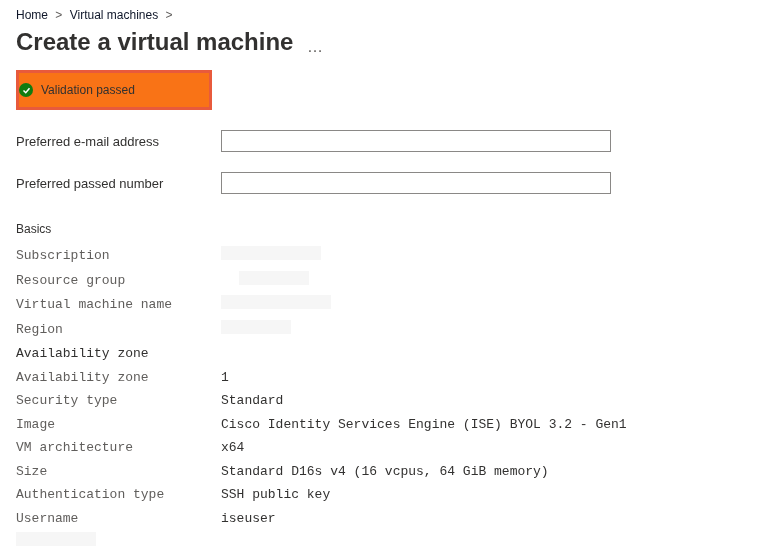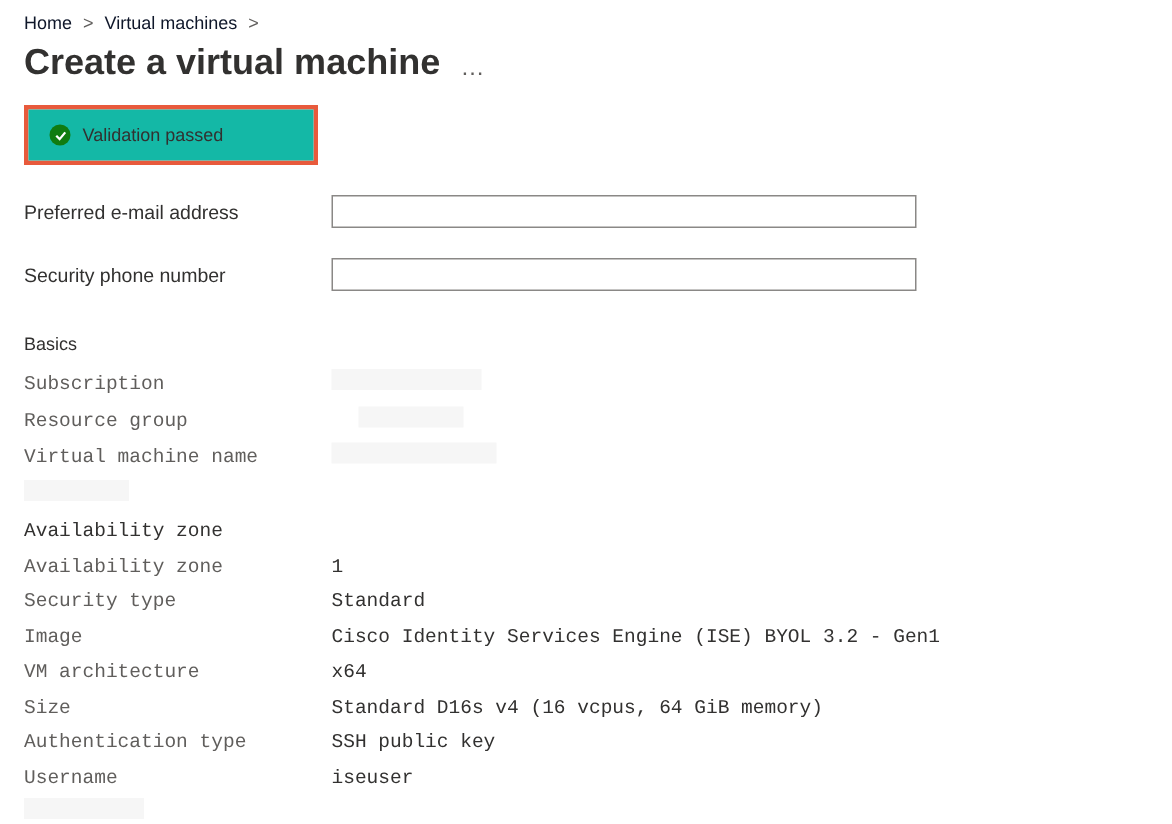--- a/index.html
+++ b/index.html
@@ -13,22 +13,22 @@
     width: 781px;
   }
   .breadcrumb { font-size: 12px; margin-bottom: 6px; }
   .breadcrumb a { color: #0f172a; text-decoration: none; }
   .breadcrumb .sep { color: #605e5c; margin: 0 4px; }
   h1 { font-size: 24px; font-weight: 600; margin: 0 0 14px 0; display: inline-block; }
   .more { color: #605e5c; margin-left: 10px; font-size: 16px; vertical-align: middle; }
   .highlight-box { border: 3px solid #e85a3c; display: inline-block; }
   .validation-wrap { margin-bottom: 20px; }
   .validation {
-    background: #14b8a6;
-    padding: 10px 14px;
+    background: #f97316;
+    padding: 10px 0;
     display: flex;
     align-items: center;
     font-size: 12px;
     width: 745px;
   }
   .validation .check {
     width: 14px; height: 14px; border-radius: 50%;
     background: #107c10; margin-right: 8px;
     display: inline-flex; align-items: center; justify-content: center;
   }
@@ -72,39 +72,40 @@
       <span>Validation passed</span>
     </div>
   </div>
 </div>
 
 <div class="form-row">
   <div class="label">Preferred e-mail address</div>
   <input type="text" value="" style="">
 </div>
 <div class="form-row">
-  <div class="label">Security phone number</div>
+  <div class="label">Preferred passed number</div>
   <input type="text" value="" style="">
 </div>
 
 <div class="section-title">Basics</div>
 
 <div class="kv-row">
     <div class="k">Subscription</div>
     <div class="v"><span class="redact" style="width:100px"></span></div>
   </div>
 <div class="kv-row">
     <div class="k">Resource group</div>
     <div class="v"><span class="redact" style="width:70px;margin-left:18px"></span></div>
   </div>
 <div class="kv-row">
     <div class="k">Virtual machine name</div>
     <div class="v"><span class="redact" style="width:110px"></span></div>
   </div>
 <div class="kv-row">
+    <div class="k">Region</div>
     <div class="v"><span class="redact" style="width:70px"></span></div>
   </div>
 <div class="kv-row">
     <div class="v">Availability zone</div>
   </div>
 <div class="kv-row">
     <div class="k">Availability zone</div>
     <div class="v">1</div>
   </div>
 <div class="kv-row">

